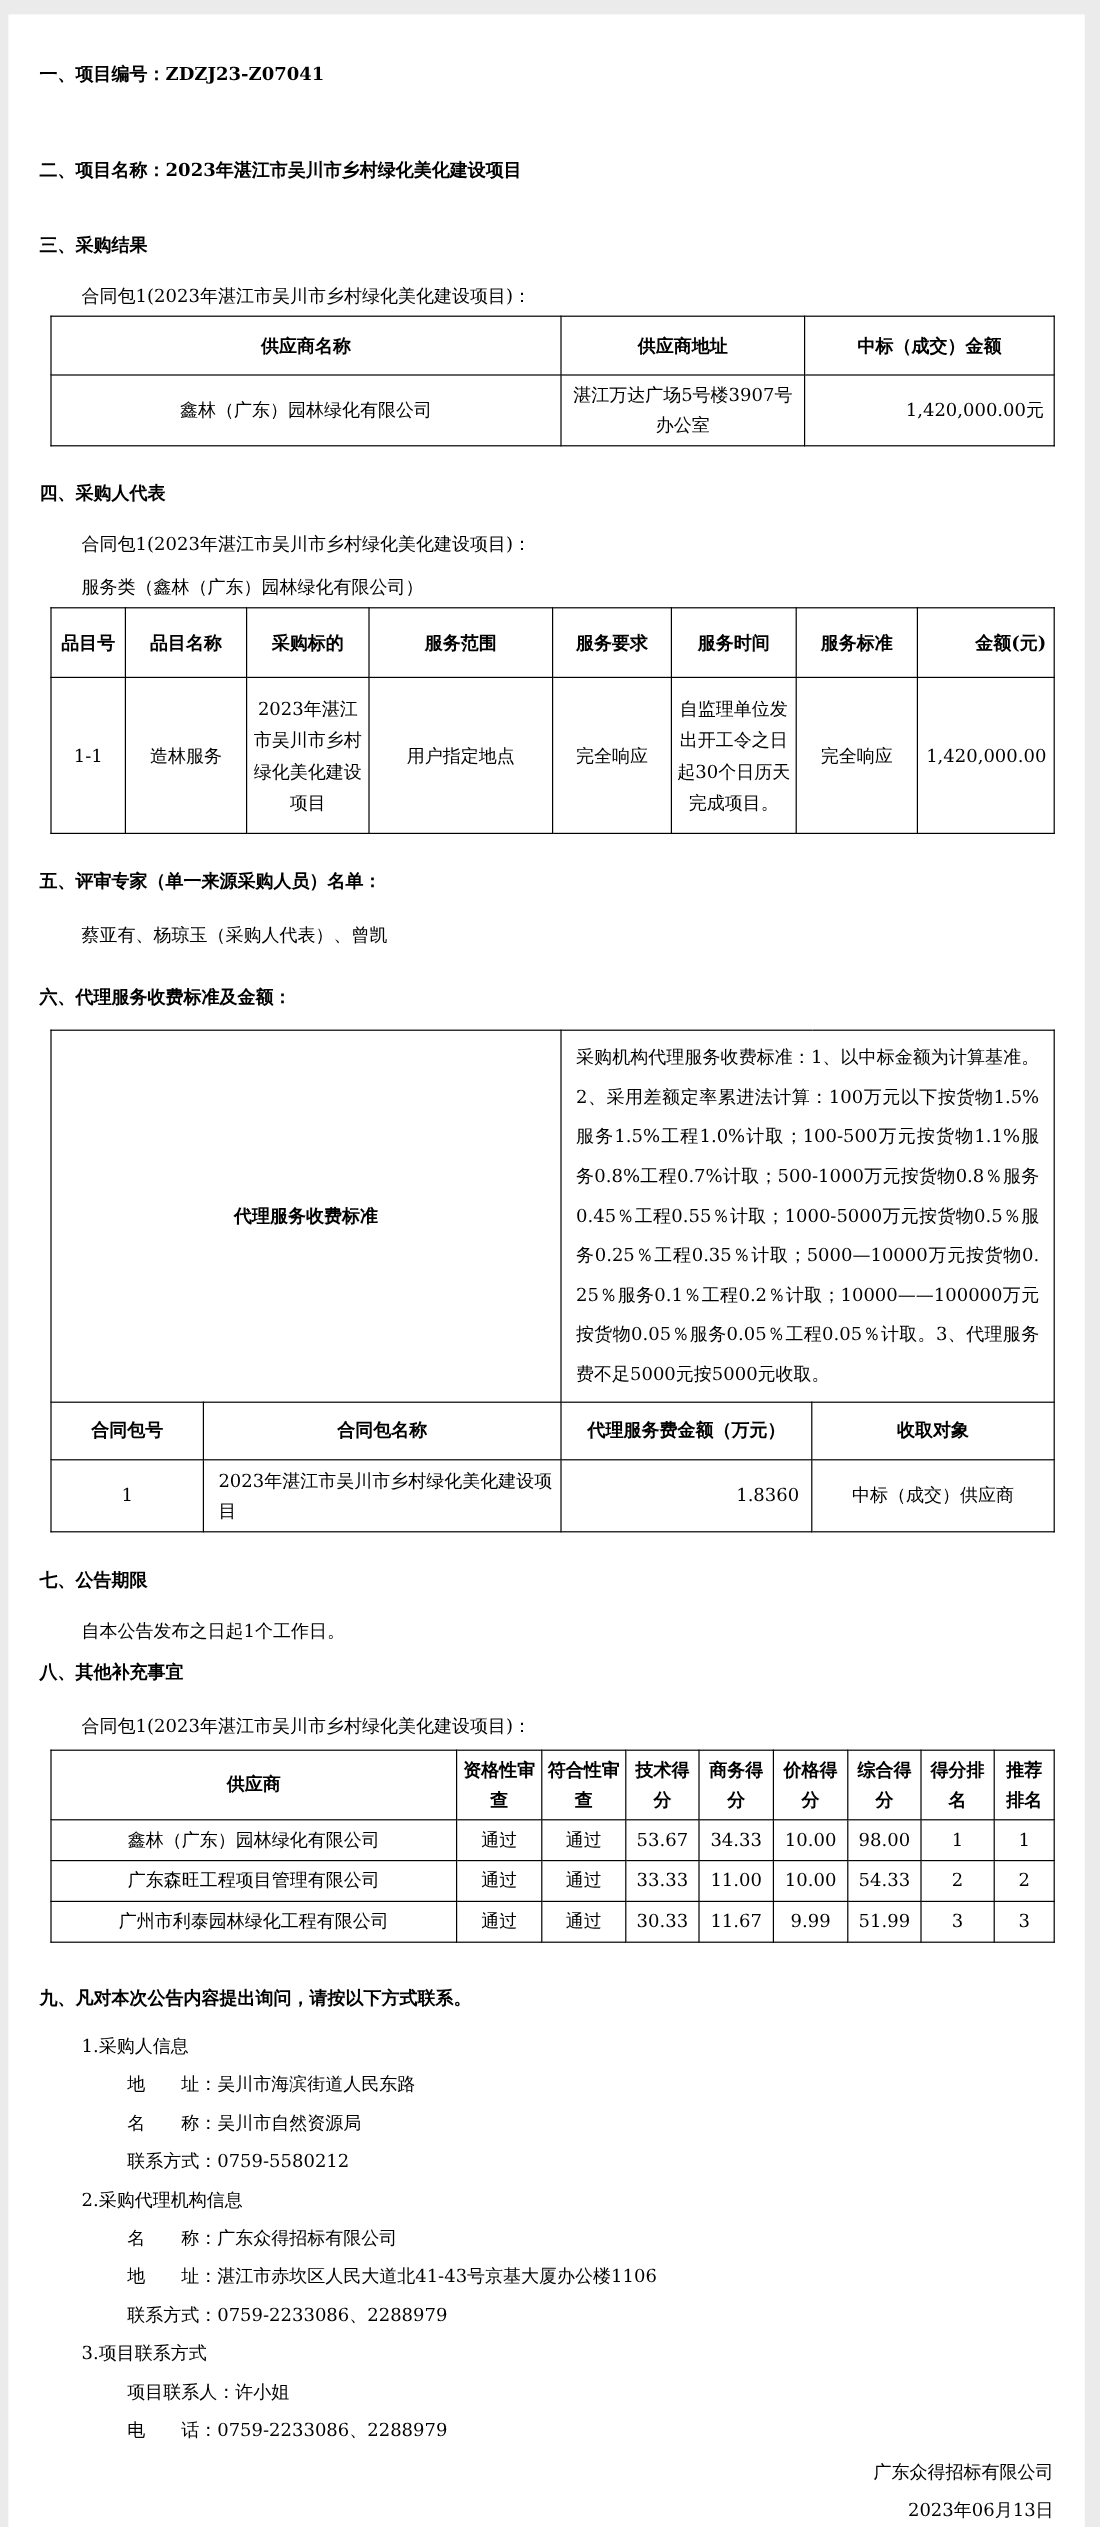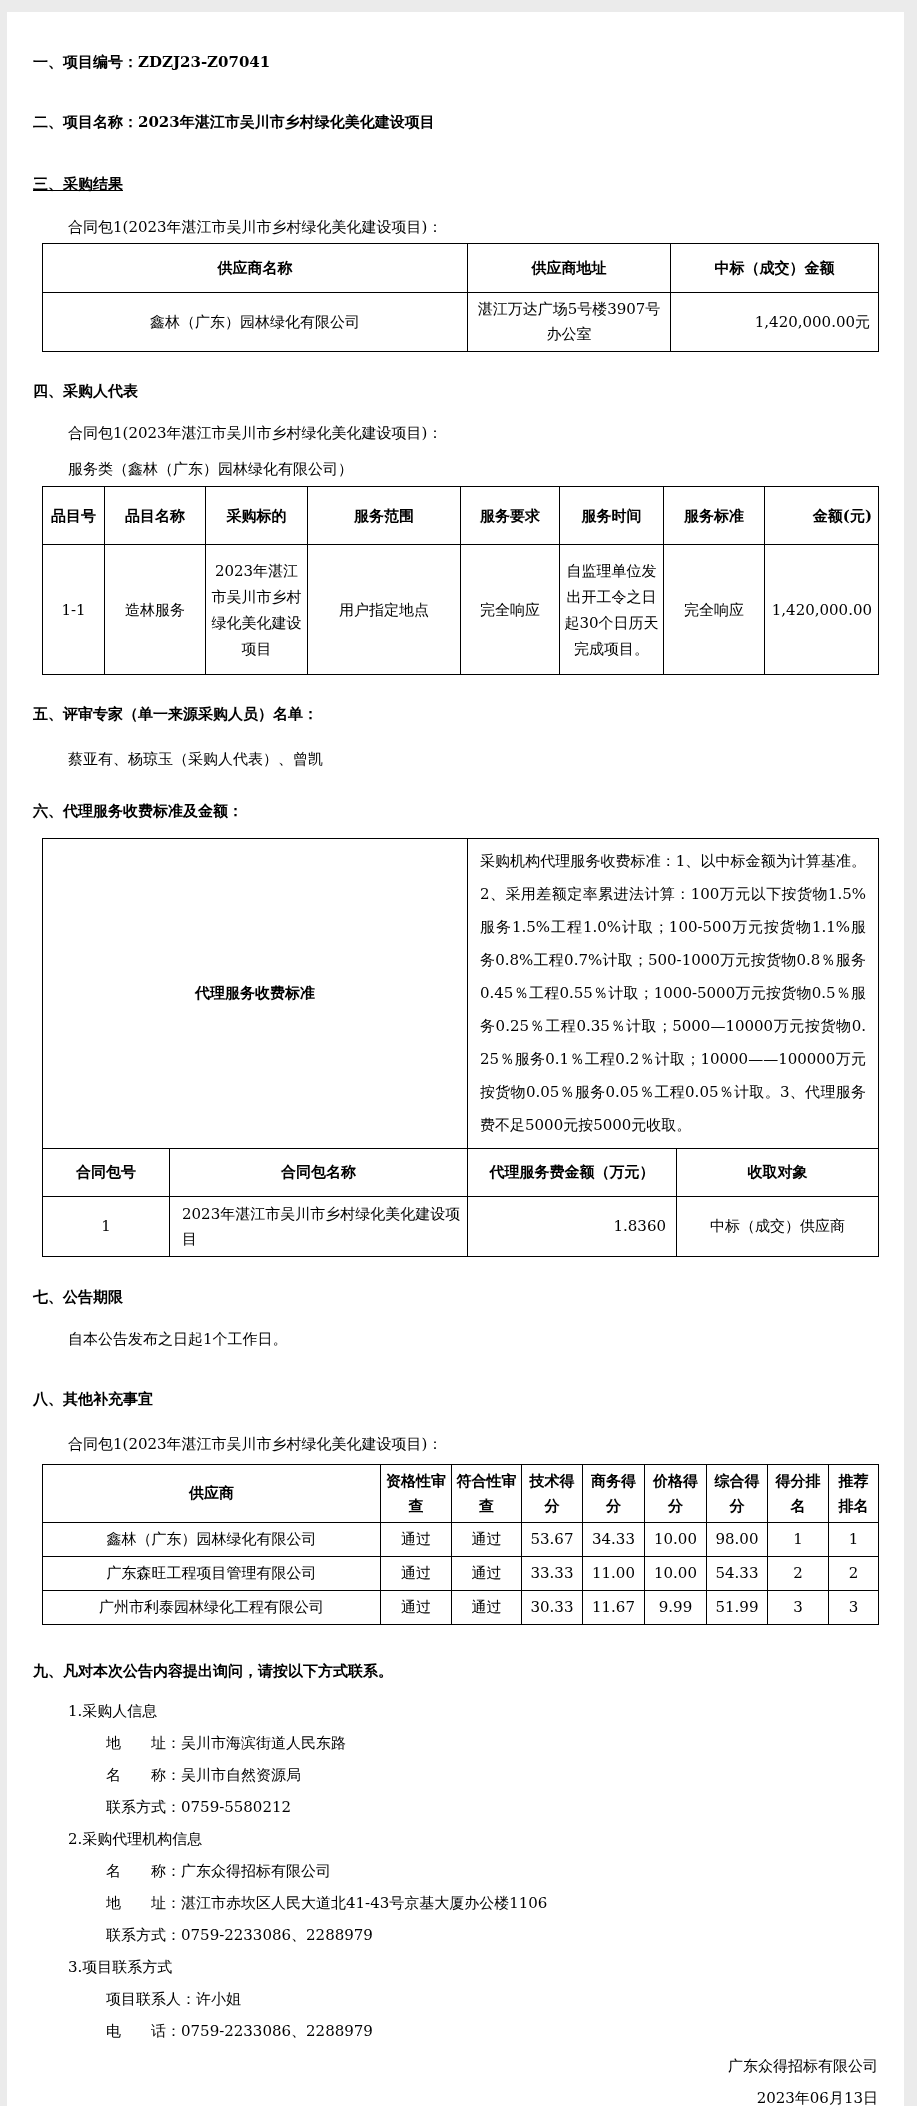--- a/index.html
+++ b/index.html
@@ -25,35 +25,35 @@
   .heading {
     font-weight: bold;
     font-size: 15px;
     line-height: 20px;
   }
   .para { line-height: 20px; }
   .indent1 { margin-left: 35px; }
   .indent2 { margin-left: 73px; }
 
   
-  .mt-h2   { margin-top: 40px; }
-  .mt-h3   { margin-top: 42px; text-decoration: underline; }
+  .mt-h2   { margin-top: 60px; }
+  .mt-h3   { margin-top: 42px; }
   .mt-i3   { margin-top: 23px; }
   .mt-t1   { margin-top: 6px;  }
   .mt-h4   { margin-top: 29px; }
   .mt-i4a  { margin-top: 22px; }
   .mt-i4b  { margin-top: 16px; }
   .mt-t2   { margin-top: 7px;  }
   .mt-h5   { margin-top: 29px; }
   .mt-n5   { margin-top: 25px; }
   .mt-h6   { margin-top: 32px; }
   .mt-t3   { margin-top: 17px; }
   .mt-h7   { margin-top: 30px; }
   .mt-p7   { margin-top: 22px; }
-  .mt-h8   { margin-top: 40px; }
+  .mt-h8   { margin-top: 14px; }
   .mt-i8   { margin-top: 25px; }
   .mt-t4   { margin-top: 10px; }
   .mt-h9   { margin-top: 36px; }
   .mt-c1   { margin-top: 20px; }
   .mt-cl   { margin-top: 12px; }
   .mt-fc   { margin-top: 15px; }
   .mt-fd   { margin-top: 12px; }
 
   table {
     border-collapse: collapse;

